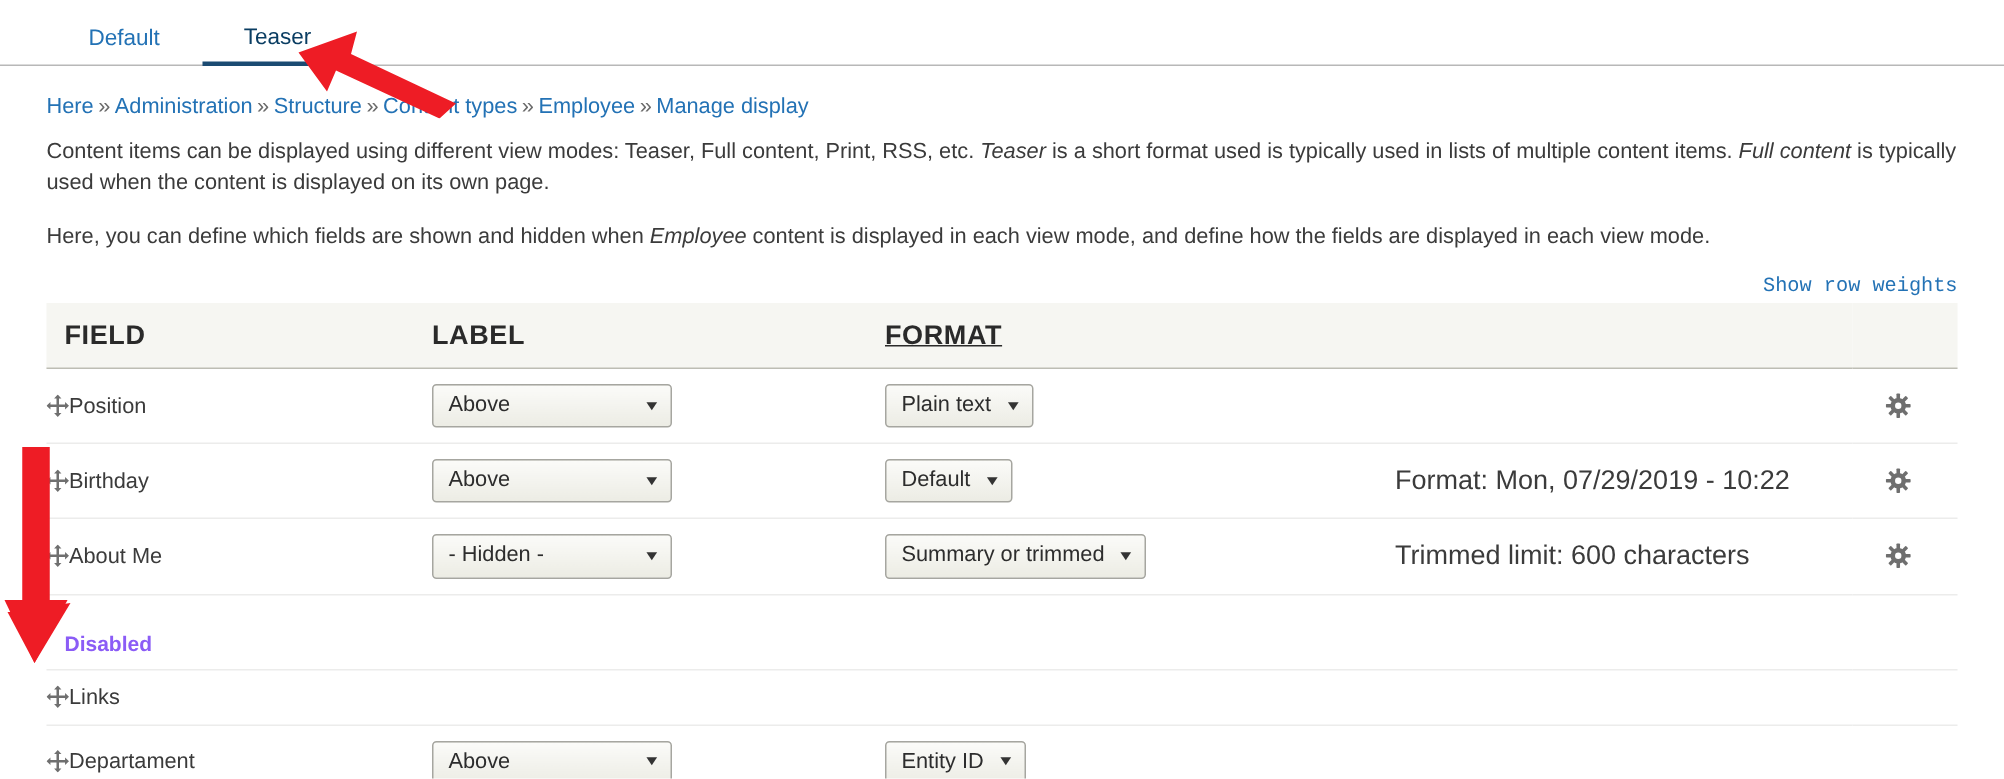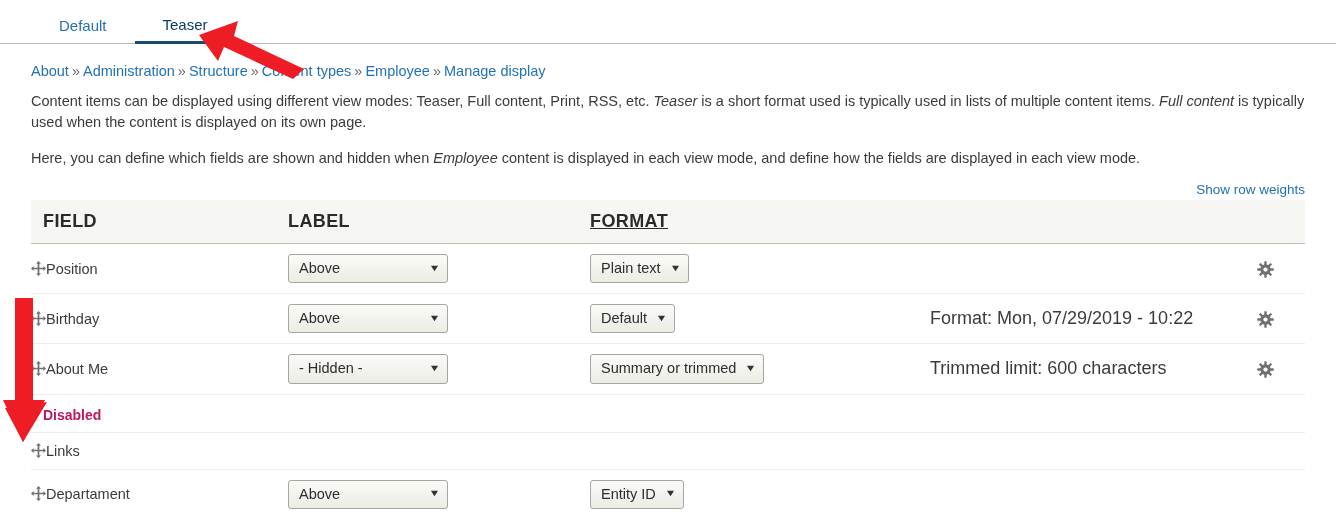--- a/index.html
+++ b/index.html
@@ -85,20 +85,21 @@
   .rowweights-bar {
     text-align: right;
     margin-top: 13px;
     padding-right: 0px;
   }
   .rowweights-link {
     font-size: 13.5px;
     color: #2372b5;
     text-decoration: none;
     cursor: pointer;
+    font-family: Liberation Mono, monospace;
   }
 
   
   table.display-table {
     width: 100%;
     border-collapse: collapse;
     margin-top: 3px;
     table-layout: fixed;
   }
   table.display-table thead th {
@@ -120,24 +121,24 @@
 
   table.display-table td {
     border-bottom: 1px solid #ececeb;
     padding: 10px 10px 10px 0;
     vertical-align: middle;
     font-size: 14.5px;
   }
   td.c-field { padding-left: 12px; }
 
   tr.region-row td {
-    padding: 12px 10px 9px 12px;
+    padding: 24px 10px 9px 12px;
     font-weight: bold;
     font-size: 14px;
-    color: #be185d;
+    color: #8b5cf6;
     border-bottom: 1px solid #ececeb;
   }
 
   .field-cell {
     display: flex;
     align-items: flex-start;
   }
   .drag-handle {
     width: 15px;
     height: 15px;
@@ -210,21 +211,21 @@
 <div class="tabs-wrap">
   <div class="tabs">
     <div class="tab">Default</div>
     <div class="tab active">Teaser</div>
   </div>
 </div>
 
 <div class="content">
 
   <div class="breadcrumb">
-    <a>About</a><span class="sep">»</span><a>Administration</a><span class="sep">»</span><a>Structure</a><span class="sep">»</span><a>Content types</a><span class="sep">»</span><a>Employee</a><span class="sep">»</span><a>Manage display</a>
+    <a>Here</a><span class="sep">»</span><a>Administration</a><span class="sep">»</span><a>Structure</a><span class="sep">»</span><a>Content types</a><span class="sep">»</span><a>Employee</a><span class="sep">»</span><a>Manage display</a>
   </div>
 
   <div class="desc">
     <span>Content items can be displayed using different view modes: Teaser, Full content, Print, RSS, etc. </span><em>Teaser</em><span> is a short format used is typically used in lists of multiple content items. </span><em>Full content</em><span> is typically used when the content is displayed on its own page.</span>
   </div>
 
   <div class="desc second">
     <span>Here, you can define which fields are shown and hidden when </span><em>Employee</em><span> content is displayed in each view mode, and define how the fields are displayed in each view mode.</span>
   </div>
 

